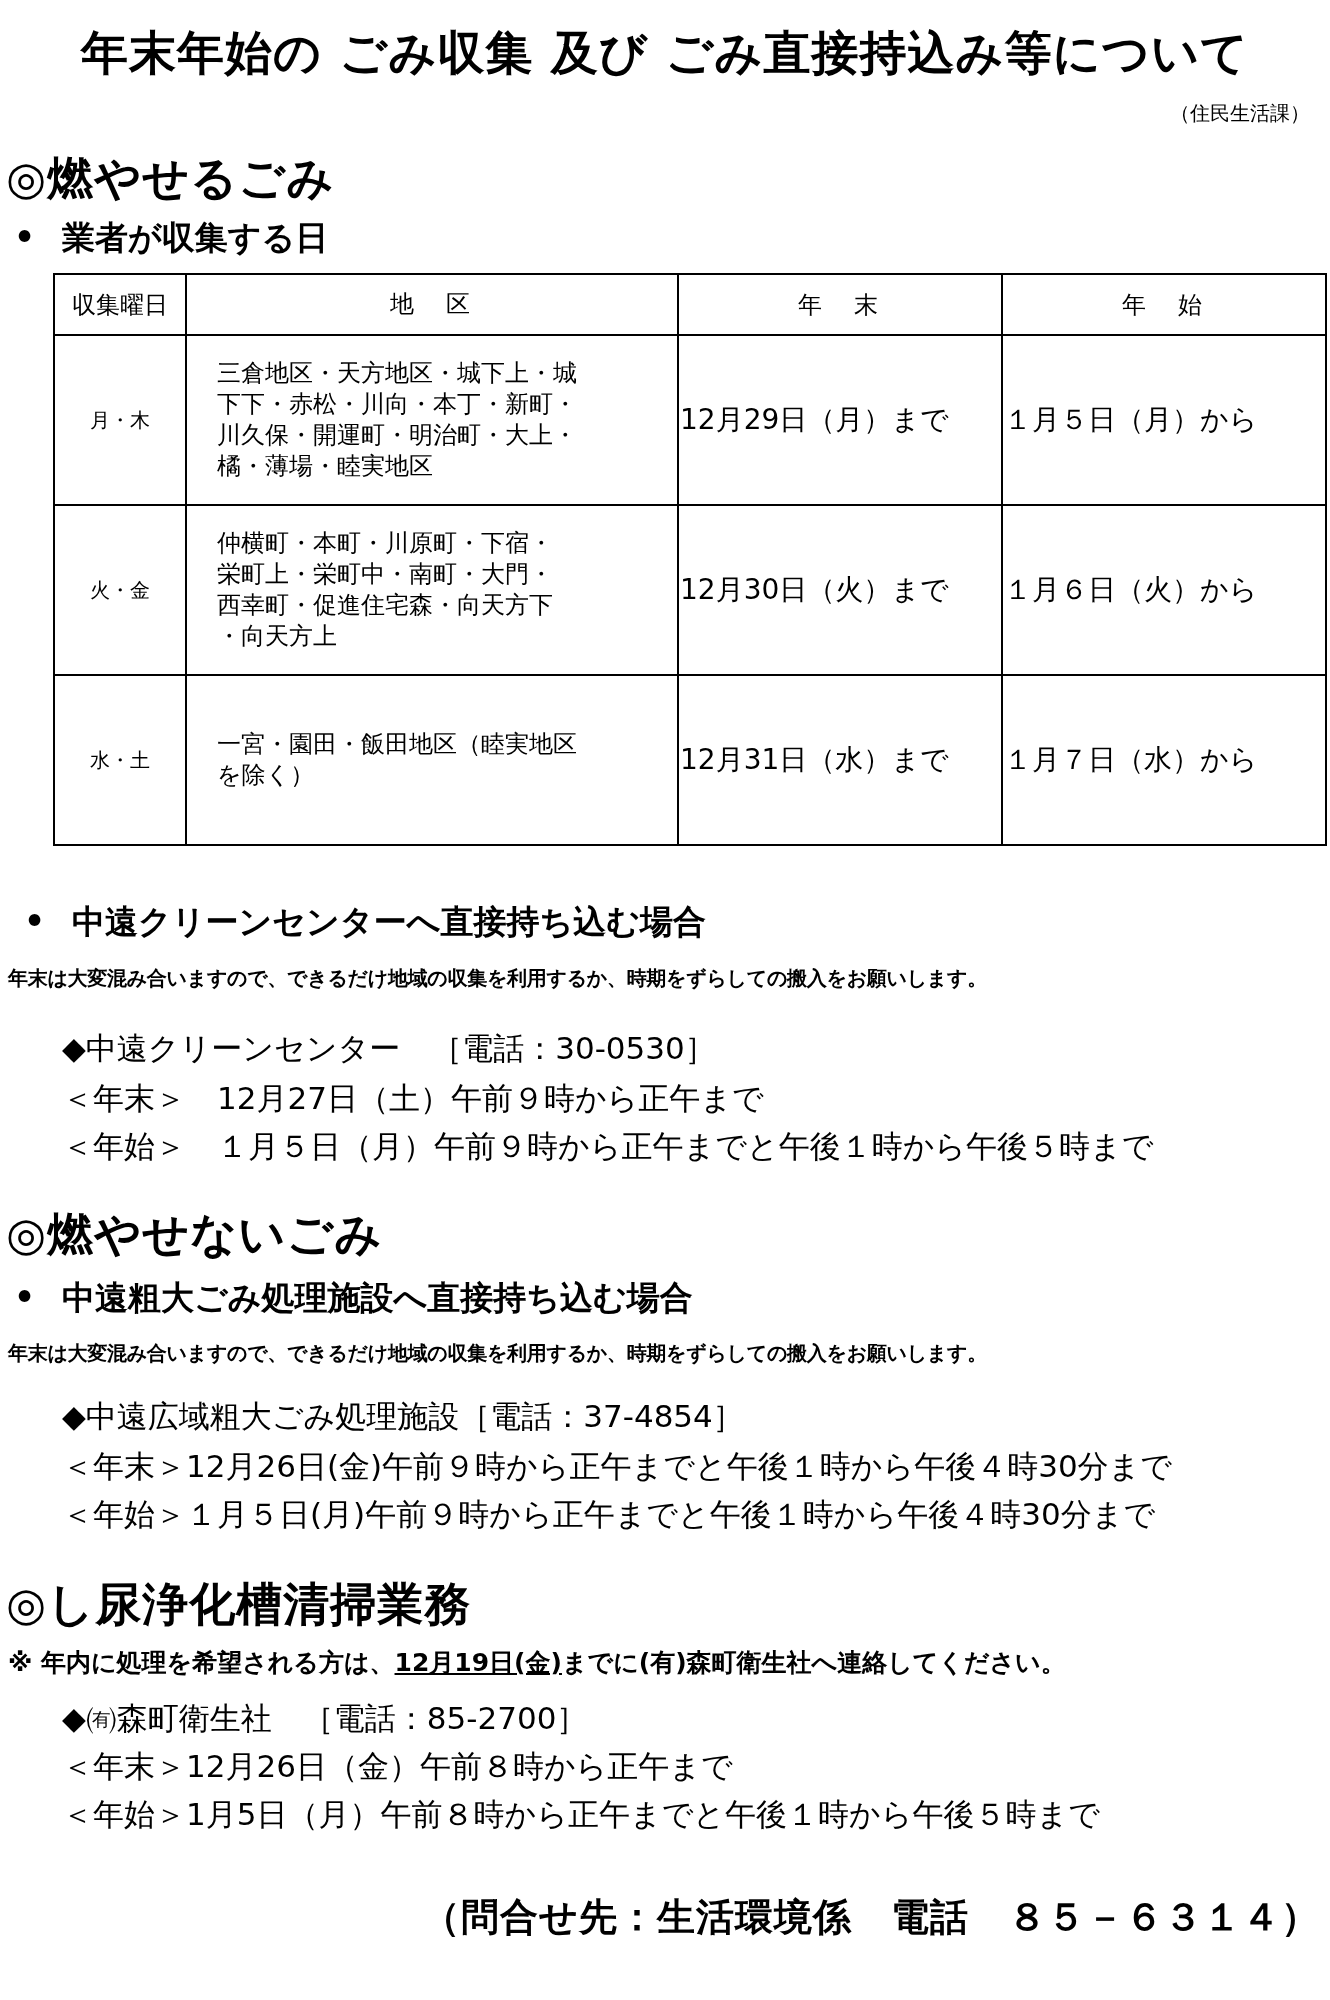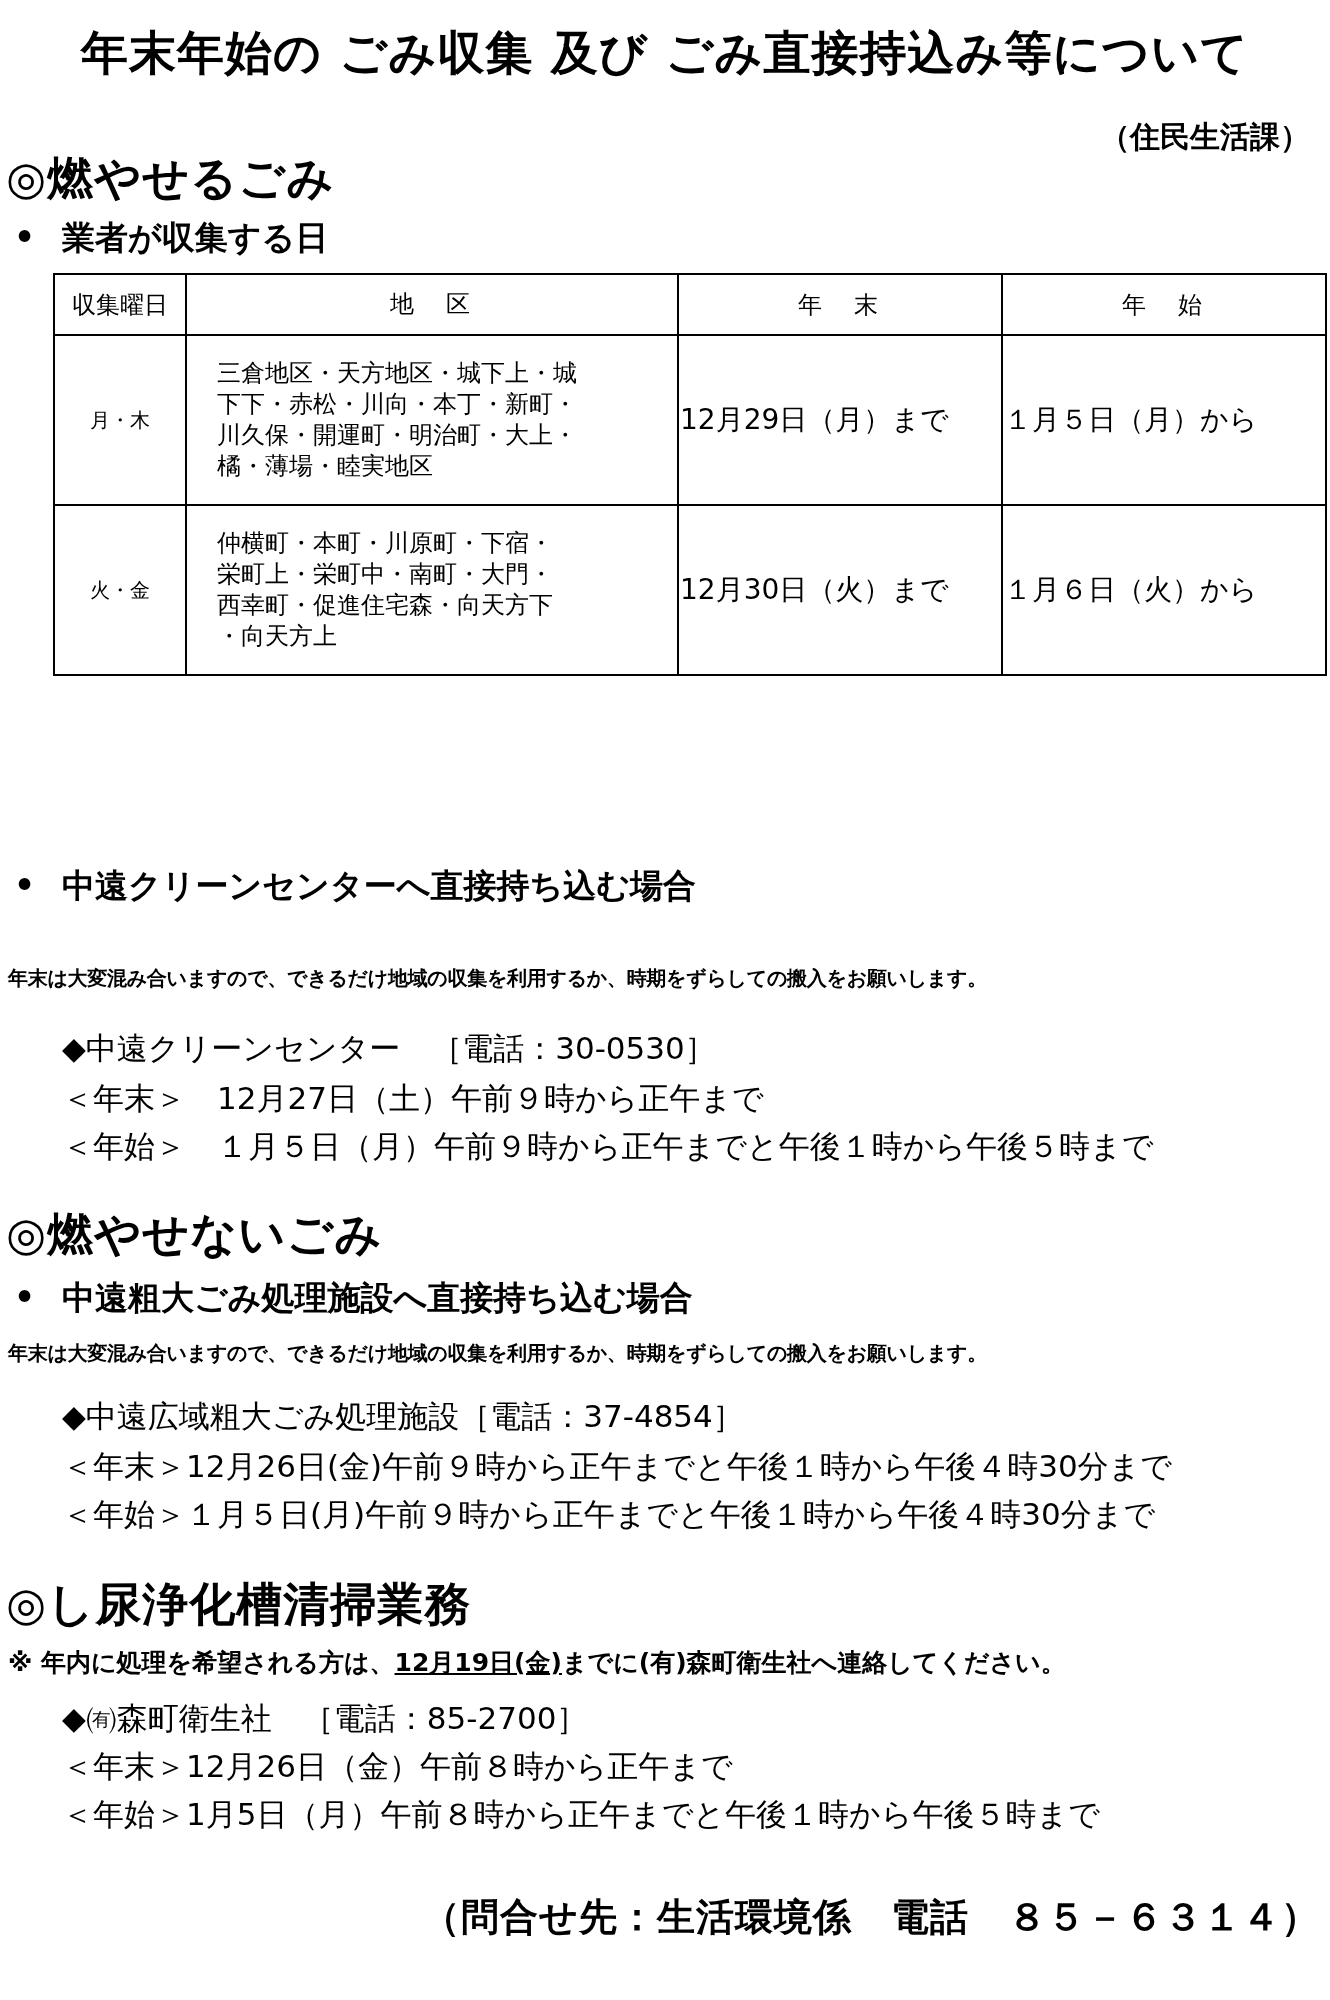--- a/index.html
+++ b/index.html
@@ -2,21 +2,21 @@
 <html><head>
 <meta charset="utf-8">
 <style>
   html, body { margin: 0; padding: 0; background: #ffffff; }
   body {
     width: 1330px; height: 2000px; position: relative; overflow: hidden;
     font-family: "DejaVu Sans", "Liberation Sans", sans-serif; color: #000;
   }
   .abs { position: absolute; white-space: nowrap; }
   .title { left: 0; width: 1330px; top: 22px; text-align: center; font-size: 47px; font-weight: bold; letter-spacing: 1px; }
-  .dept { right: 20px; top: 117px; font-size: 30px; font-weight: bold; }
+  .dept { right: 20px; top: 100px; font-size: 20px; font-weight: normal; }
   .sec { left: 6px; font-size: 46px; font-weight: bold; letter-spacing: 1px; }
   .bullet { left: 14px; font-size: 33px; font-weight: bold; }
   .bullet .dot { display: inline-block; width: 48px; }
   .warn { left: 8px; font-size: 20px; font-weight: bold; letter-spacing: -0.3px; }
   .item { left: 62px; font-size: 31px; }
   .note { left: 8px; font-size: 25px; font-weight: bold; }
   .note u { text-decoration: underline; }
   .footer { right: 10px; top: 1892px; font-size: 38px; font-weight: bold; letter-spacing: 1px; }
 
   table.sched {
@@ -63,24 +63,31 @@
     </tr>
     <tr>
       <td class="c-day">火・金</td>
       <td class="c-area">仲横町・本町・川原町・下宿・
 栄町上・栄町中・南町・大門・
 西幸町・促進住宅森・向天方下
 ・向天方上</td>
       <td class="c-end">12月30日（火）まで</td>
       <td class="c-start">１月６日（火）から</td>
     </tr>
+    <tr>
+      <td class="c-day">水・土</td>
+      <td class="c-area">一宮・園田・飯田地区（睦実地区
+を除く）</td>
+      <td class="c-end">12月31日（水）まで</td>
+      <td class="c-start">１月７日（水）から</td>
+    </tr>
   </tbody>
 </table>
 
-<div class="abs bullet" style="top:864px;"><span class="dot">•</span><span>中遠クリーンセンターへ直接持ち込む場合</span></div>
+<div class="abs bullet" style="top:900px;margin-left:10px;"><span class="dot">•</span><span>中遠クリーンセンターへ直接持ち込む場合</span></div>
 <div class="abs warn" style="top:965px;">年末は大変混み合いますので、できるだけ地域の収集を利用するか、時期をずらしての搬入をお願いします。</div>
 <div class="abs item" style="top:1028px;">◆中遠クリーンセンター　［電話：30-0530］</div>
 <div class="abs item" style="top:1078px;">＜年末＞　12月27日（土）午前９時から正午まで</div>
 <div class="abs item" style="top:1126px;">＜年始＞　１月５日（月）午前９時から正午までと午後１時から午後５時まで</div>
 
 <div class="abs sec" style="top:1204px;">◎燃やせないごみ</div>
 <div class="abs bullet" style="top:1276px;"><span class="dot">•</span><span>中遠粗大ごみ処理施設へ直接持ち込む場合</span></div>
 <div class="abs warn" style="top:1340px;">年末は大変混み合いますので、できるだけ地域の収集を利用するか、時期をずらしての搬入をお願いします。</div>
 <div class="abs item" style="top:1396px;">◆中遠広域粗大ごみ処理施設［電話：37-4854］</div>
 <div class="abs item" style="top:1446px;">＜年末＞12月26日(金)午前９時から正午までと午後１時から午後４時30分まで</div>

